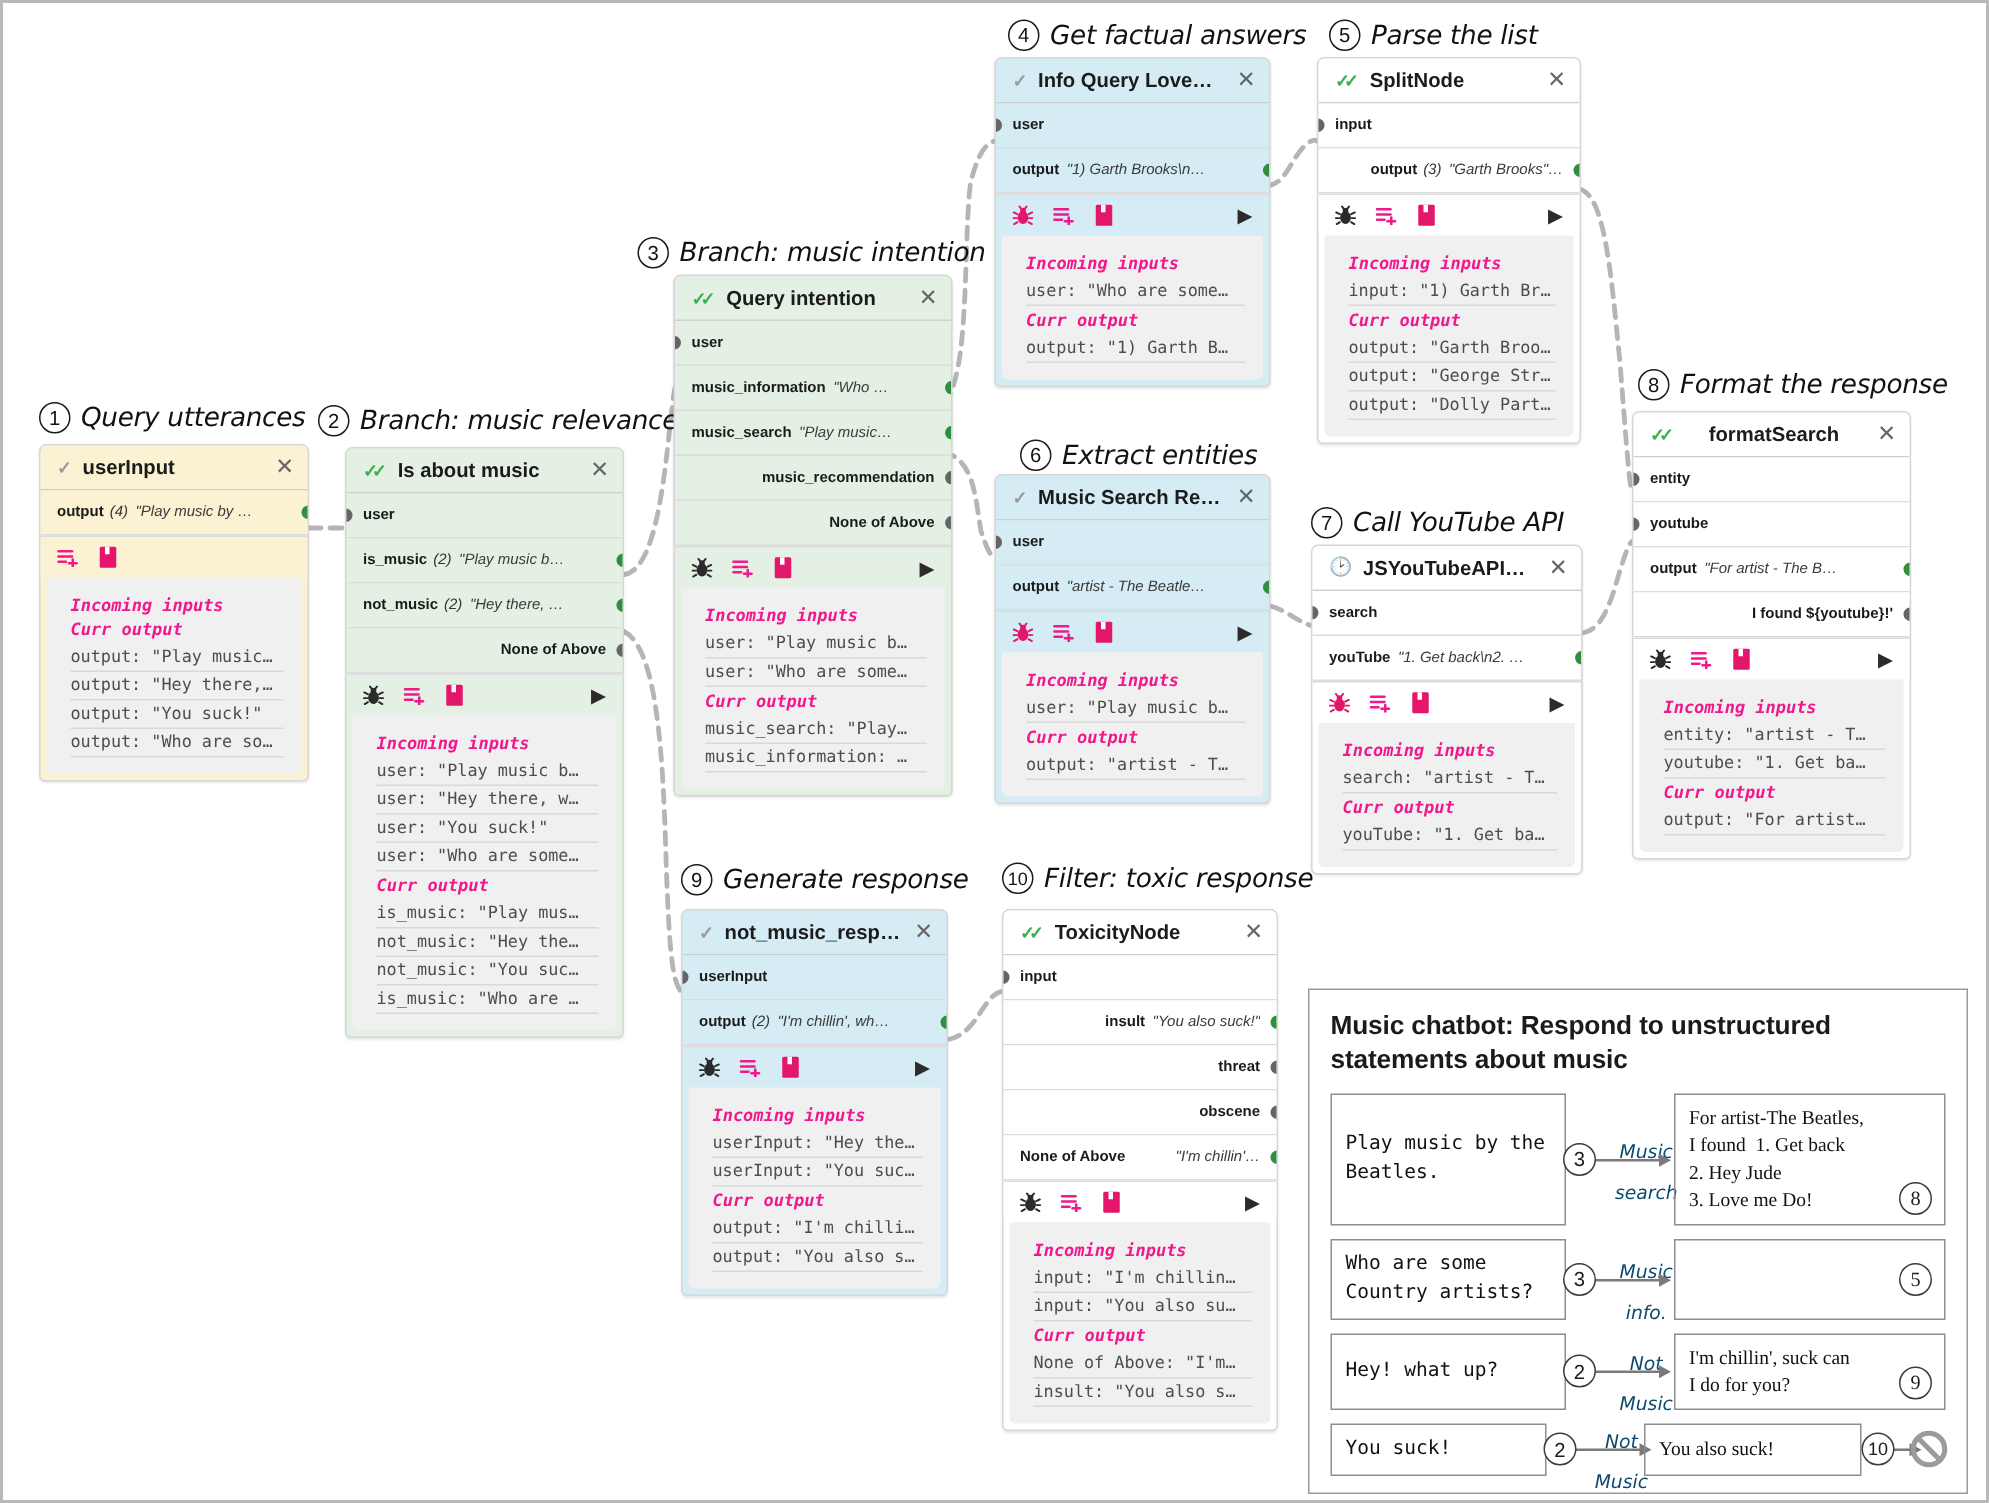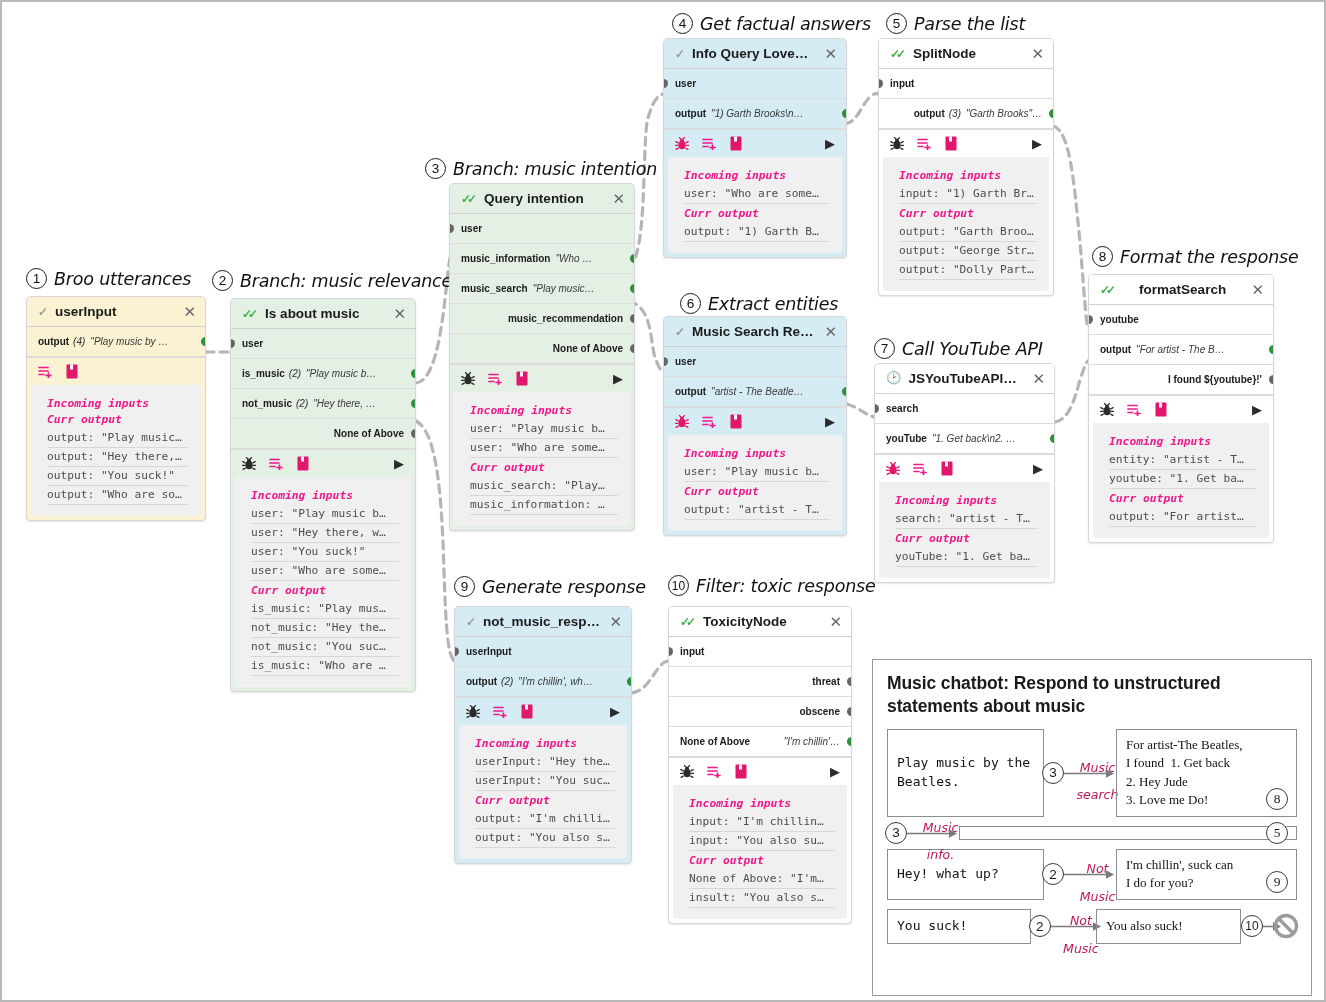--- a/index.html
+++ b/index.html
@@ -130,21 +130,21 @@
   }
   .lg-mid { width:72px; position:relative; display:flex; align-items:center; justify-content:center; }
   .lg-mid .circ {
     position:absolute; left:-2px; top:50%; margin-top:-11px;
     width:22px; height:22px; border:1.7px solid #3c3c3c; border-radius:50%;
     display:flex; align-items:center; justify-content:center;
     font-size:13.5px; color:#1b1b1b; background:#fff; z-index:2;
   }
   .lg-mid .lbl2 {
     position:absolute; left:31px; right:-4px; top:50%; margin-top:-12px;
-    text-align:center; font-size:12.5px; font-style:italic; color:#be185d;
+    text-align:center; font-size:12.5px; font-style:italic; color:#0c4a6e;
     font-family:"DejaVu Sans", sans-serif; line-height:1.15;
   }
   .lg-mid .lbl2 .a { display:block; }
   .lg-mid .lbl2 .b { display:block; margin-top:13px; }
   .lg-mid svg { position:absolute; left:18px; top:50%; margin-top:-5px; }
   .lg-out {
     flex:1; border:1.4px solid #8d8d8d; padding:6px 9px; position:relative;
     font-family:Liberation Serif, serif;
     font-size:13px; color:#111; line-height:1.43; white-space:pre;
   }
@@ -190,21 +190,21 @@
       <path d="M1051,124 C1068,128 1072,180 1078,240 C1082,290 1084,320 1086,327"></path>
 
       <path d="M1053,420 C1066,418 1072,400 1078,378 C1082,366 1084,360 1086,359"></path>
 
       <path d="M630,691 C646,688 650,672 660,662 C664,659 665,659 666,659"></path>
     </g>
   </svg>
 
   <div class="callout" style="left:24px; top:266px;">
     <span class="num">1</span>
-    <span class="cap">Broo utterances</span>
+    <span class="cap">Query utterances</span>
   </div>
   <div class="callout" style="left:210px; top:268px;">
     <span class="num">2</span>
     <span class="cap">Branch: music relevance</span>
   </div>
   <div class="callout" style="left:423px; top:156px;">
     <span class="num">3</span>
     <span class="cap">Branch: music intention</span>
   </div>
   <div class="callout" style="left:670px; top:11px;">
@@ -700,20 +700,24 @@
 
   <div class="node t-white" style="left:1086px; top:272px; width:186px;">
     <div class="box with-drawer">
       <div class="hdr">
         <span class="chk green">✓✓</span>
         <span class="title" style="margin-left:20px;">formatSearch</span>
         <span class="closeb">✕</span>
       </div>
       <div class="row">
         <span class="port in"></span>
+        <span class="lbl">entity</span>
+      </div>
+      <div class="row">
+        <span class="port in"></span>
         <span class="lbl">youtube</span>
       </div>
       <div class="row">
         <span class="lbl">output</span>
         <span class="val">"For artist - The B…</span>
         <span class="port out active"></span>
       </div>
       <div class="row right">
         <span class="lbl">I found ${youtube}!'</span>
         <span class="port out"></span>
@@ -839,20 +843,25 @@
       <div class="hdr">
         <span class="chk green">✓✓</span>
         <span class="title" style="margin-left:4px;">ToxicityNode</span>
         <span class="closeb">✕</span>
       </div>
       <div class="row">
         <span class="port in"></span>
         <span class="lbl">input</span>
       </div>
       <div class="row right">
+        <span class="lbl">insult</span>
+        <span class="val" style="flex:none;">"You also suck!"</span>
+        <span class="port out active"></span>
+      </div>
+      <div class="row right">
         <span class="lbl">threat</span>
         <span class="port out"></span>
       </div>
       <div class="row right">
         <span class="lbl">obscene</span>
         <span class="port out"></span>
       </div>
       <div class="row" style="justify-content:space-between;">
         <span class="lbl">None of Above</span>
         <span class="val" style="flex:none;">"I'm chillin'…</span>
@@ -925,20 +934,22 @@
           <path d="M44 1.2L52 5.5 44 9.8z" fill="#7a7a7a"></path>
         </svg>
       </div>
       <div class="lg-out"><span>For artist-The Beatles,
 I found  1. Get back
 2. Hey Jude
 3. Love me Do!</span><span class="mark">8</span></div>
     </div>
 
     <div class="lg-row">
+      <div class="lg-in">Who are some
+Country artists?</div>
       <div class="lg-mid">
         <span class="circ">3</span>
         <span class="lbl2">
           <span class="a">Music</span>
           <span class="b">info.</span>
         </span>
         <svg width="56" height="11" viewBox="0 0 56 11">
           <path d="M0 5.5h46" stroke="#7a7a7a" stroke-width="1.6"></path>
           <path d="M44 1.2L52 5.5 44 9.8z" fill="#7a7a7a"></path>
         </svg>

